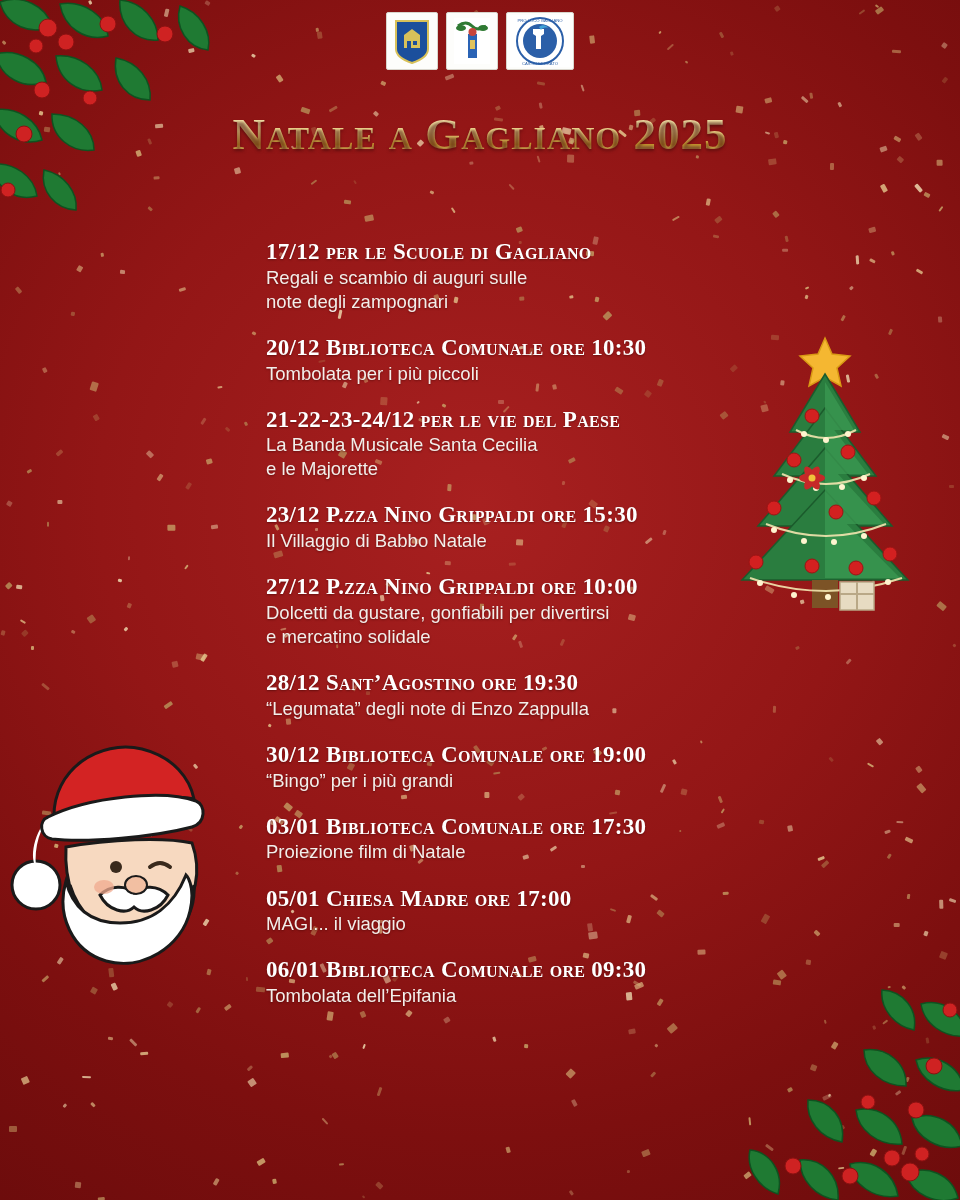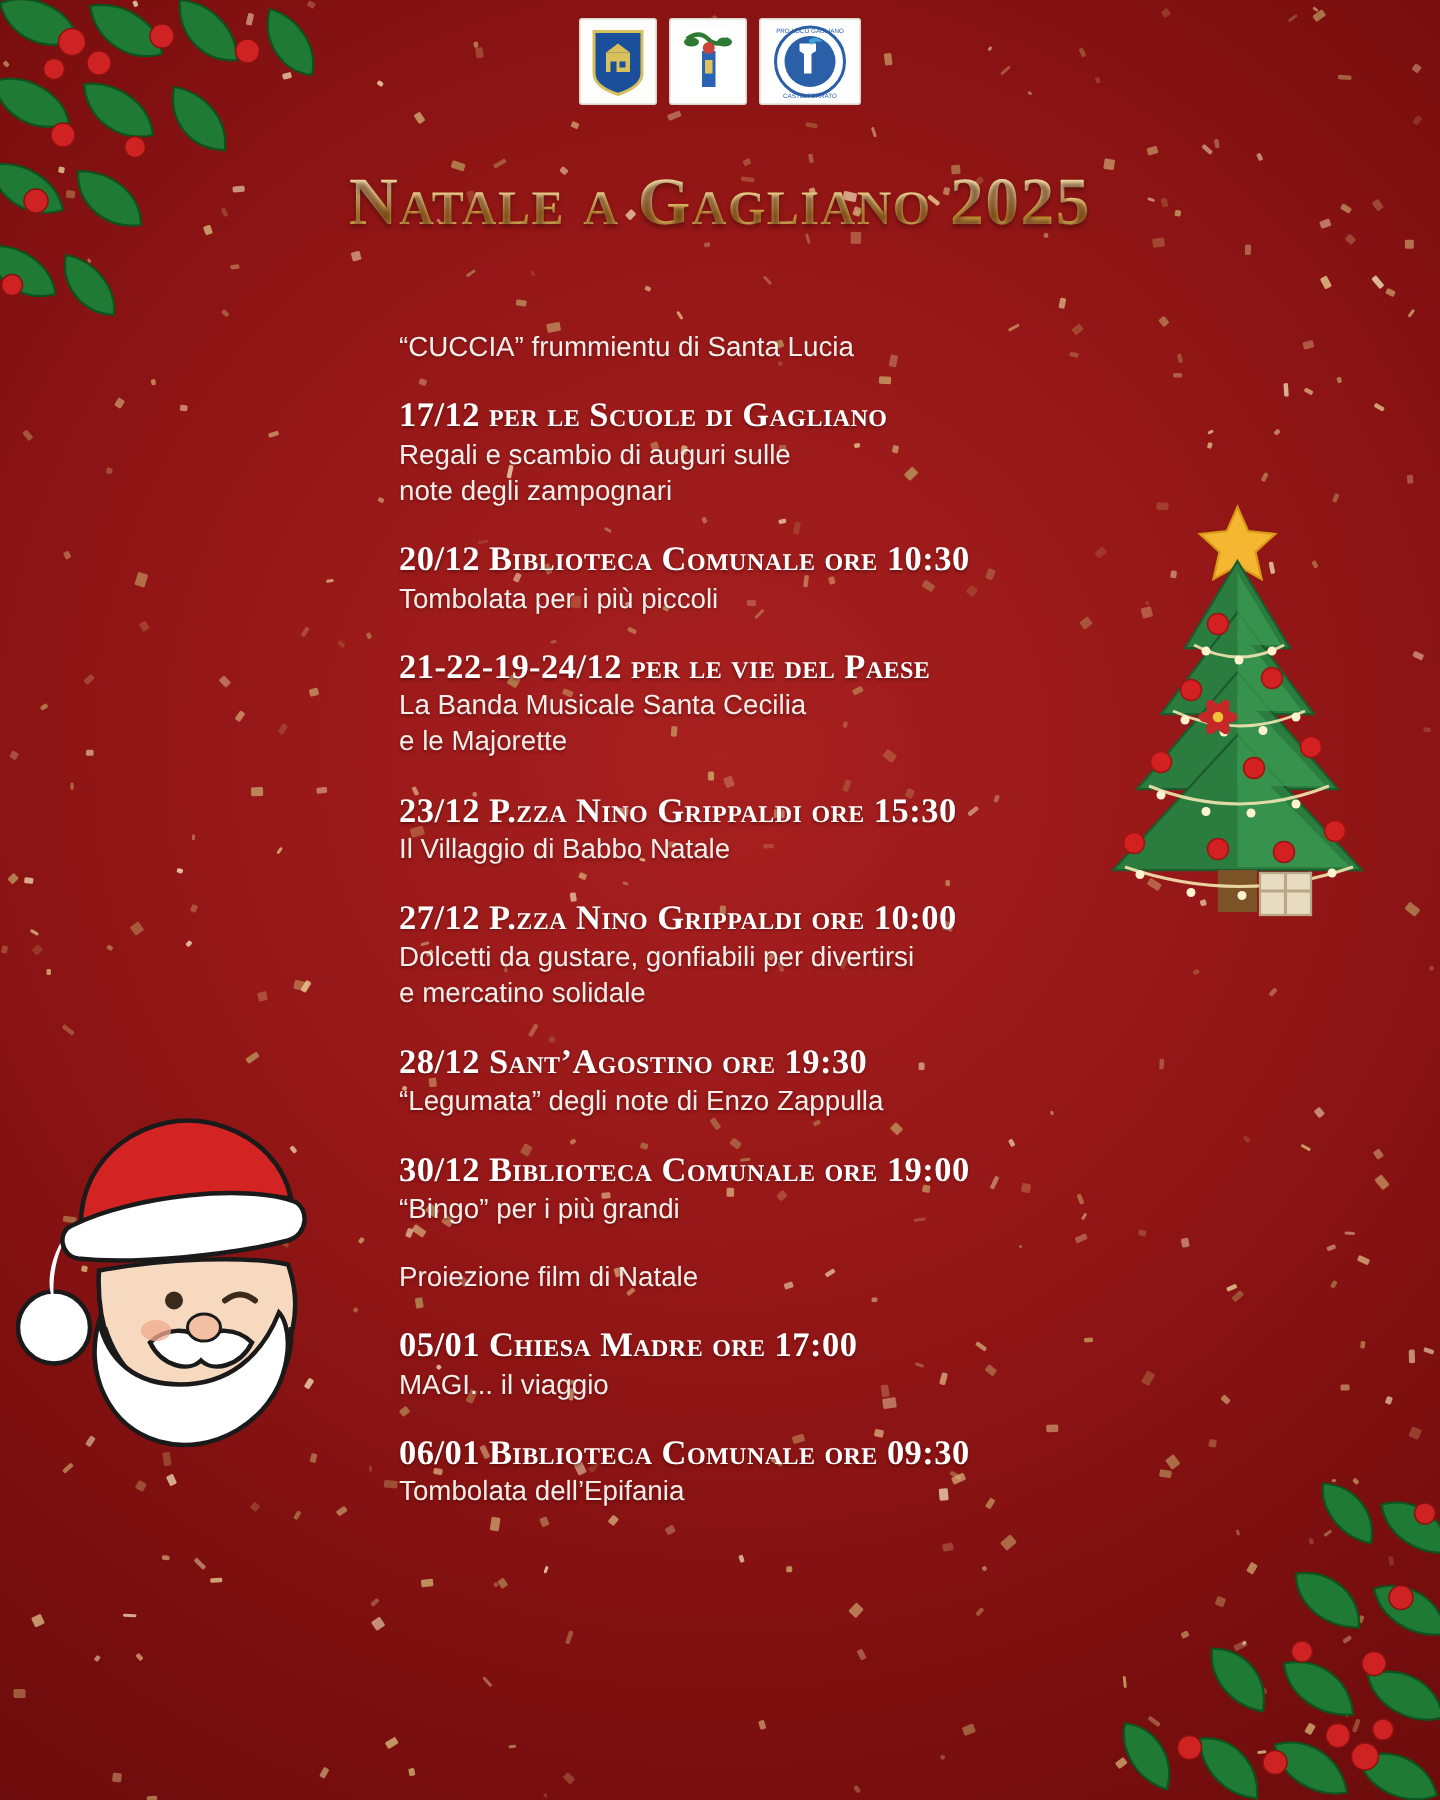--- a/index.html
+++ b/index.html
@@ -552,51 +552,51 @@
         <text x="30" y="7" font-size="4.2" fill="#2b5fa8" text-anchor="middle" font-family="Liberation Sans, sans-serif">PRO LOCO GAGLIANO</text>
         <text x="30" y="50" font-size="4.2" fill="#2b5fa8" text-anchor="middle" font-family="Liberation Sans, sans-serif">CASTELFERRATO</text>
       </svg>
     </div>
   </div>
 
   <h1 class="title">Natale a Gagliano 2025</h1>
 
   <div class="events" id="events">
       <div class="event">
-        <div class="event-desc">“CUCCIA” frummientu di Santa Lucia</div>
       </div>
       <div class="event">
         <div class="event-head">17/12 per le Scuole di Gagliano</div>
         <div class="event-desc">Regali e scambio di auguri sulle<br>note degli zampognari</div>
       </div>
       <div class="event">
         <div class="event-head">20/12 Biblioteca Comunale ore 10:30</div>
         <div class="event-desc">Tombolata per i più piccoli</div>
       </div>
       <div class="event">
-        <div class="event-head">21-22-19-24/12 per le vie del Paese</div>
+        <div class="event-head">21-22-23-24/12 per le vie del Paese</div>
         <div class="event-desc">La Banda Musicale Santa Cecilia<br>e le Majorette</div>
       </div>
       <div class="event">
         <div class="event-head">23/12 P.zza Nino Grippaldi ore 15:30</div>
         <div class="event-desc">Il Villaggio di Babbo Natale</div>
       </div>
       <div class="event">
         <div class="event-head">27/12 P.zza Nino Grippaldi ore 10:00</div>
         <div class="event-desc">Dolcetti da gustare, gonfiabili per divertirsi<br>e mercatino solidale</div>
       </div>
       <div class="event">
         <div class="event-head">28/12 Sant’Agostino ore 19:30</div>
         <div class="event-desc">“Legumata” degli note di Enzo Zappulla</div>
       </div>
       <div class="event">
         <div class="event-head">30/12 Biblioteca Comunale ore 19:00</div>
         <div class="event-desc">“Bingo” per i più grandi</div>
       </div>
       <div class="event">
+        <div class="event-head">03/01 Biblioteca Comunale ore 17:30</div>
         <div class="event-desc">Proiezione film di Natale</div>
       </div>
       <div class="event">
         <div class="event-head">05/01 Chiesa Madre ore 17:00</div>
         <div class="event-desc">MAGI... il viaggio</div>
       </div>
       <div class="event">
         <div class="event-head">06/01 Biblioteca Comunale ore 09:30</div>
         <div class="event-desc">Tombolata dell’Epifania</div>
       </div>

